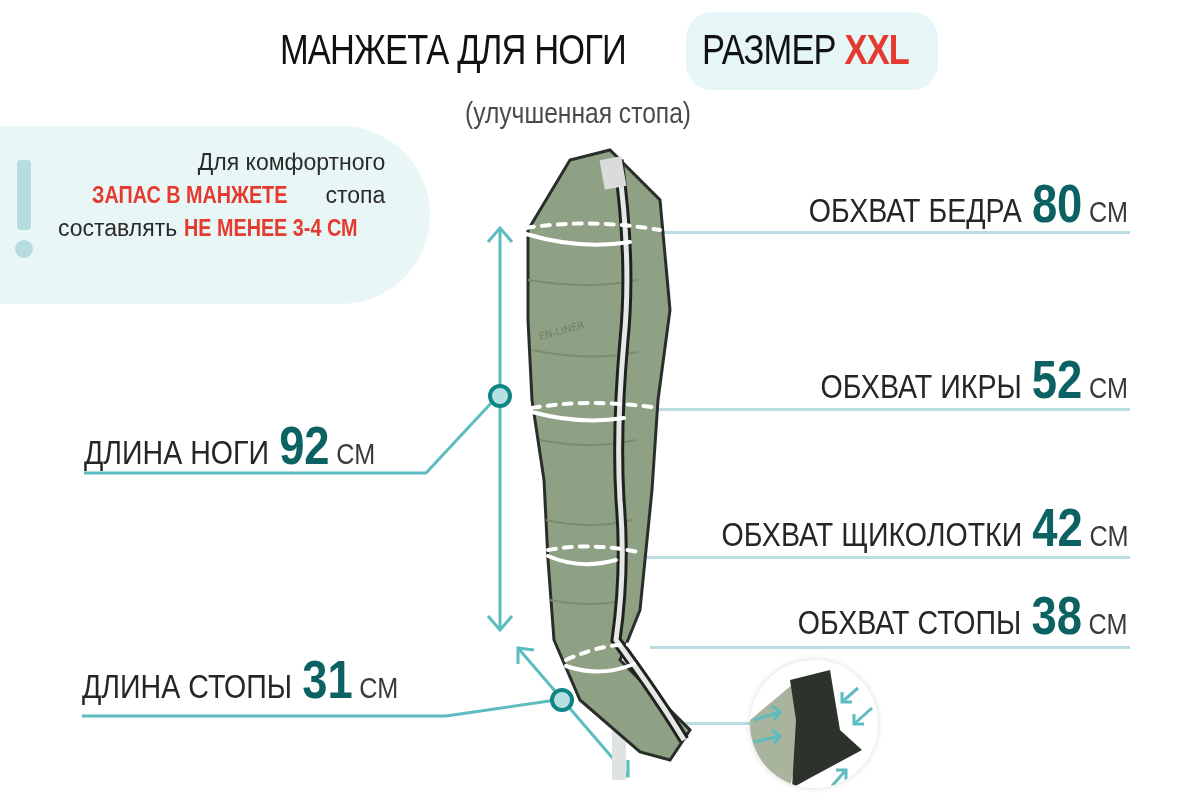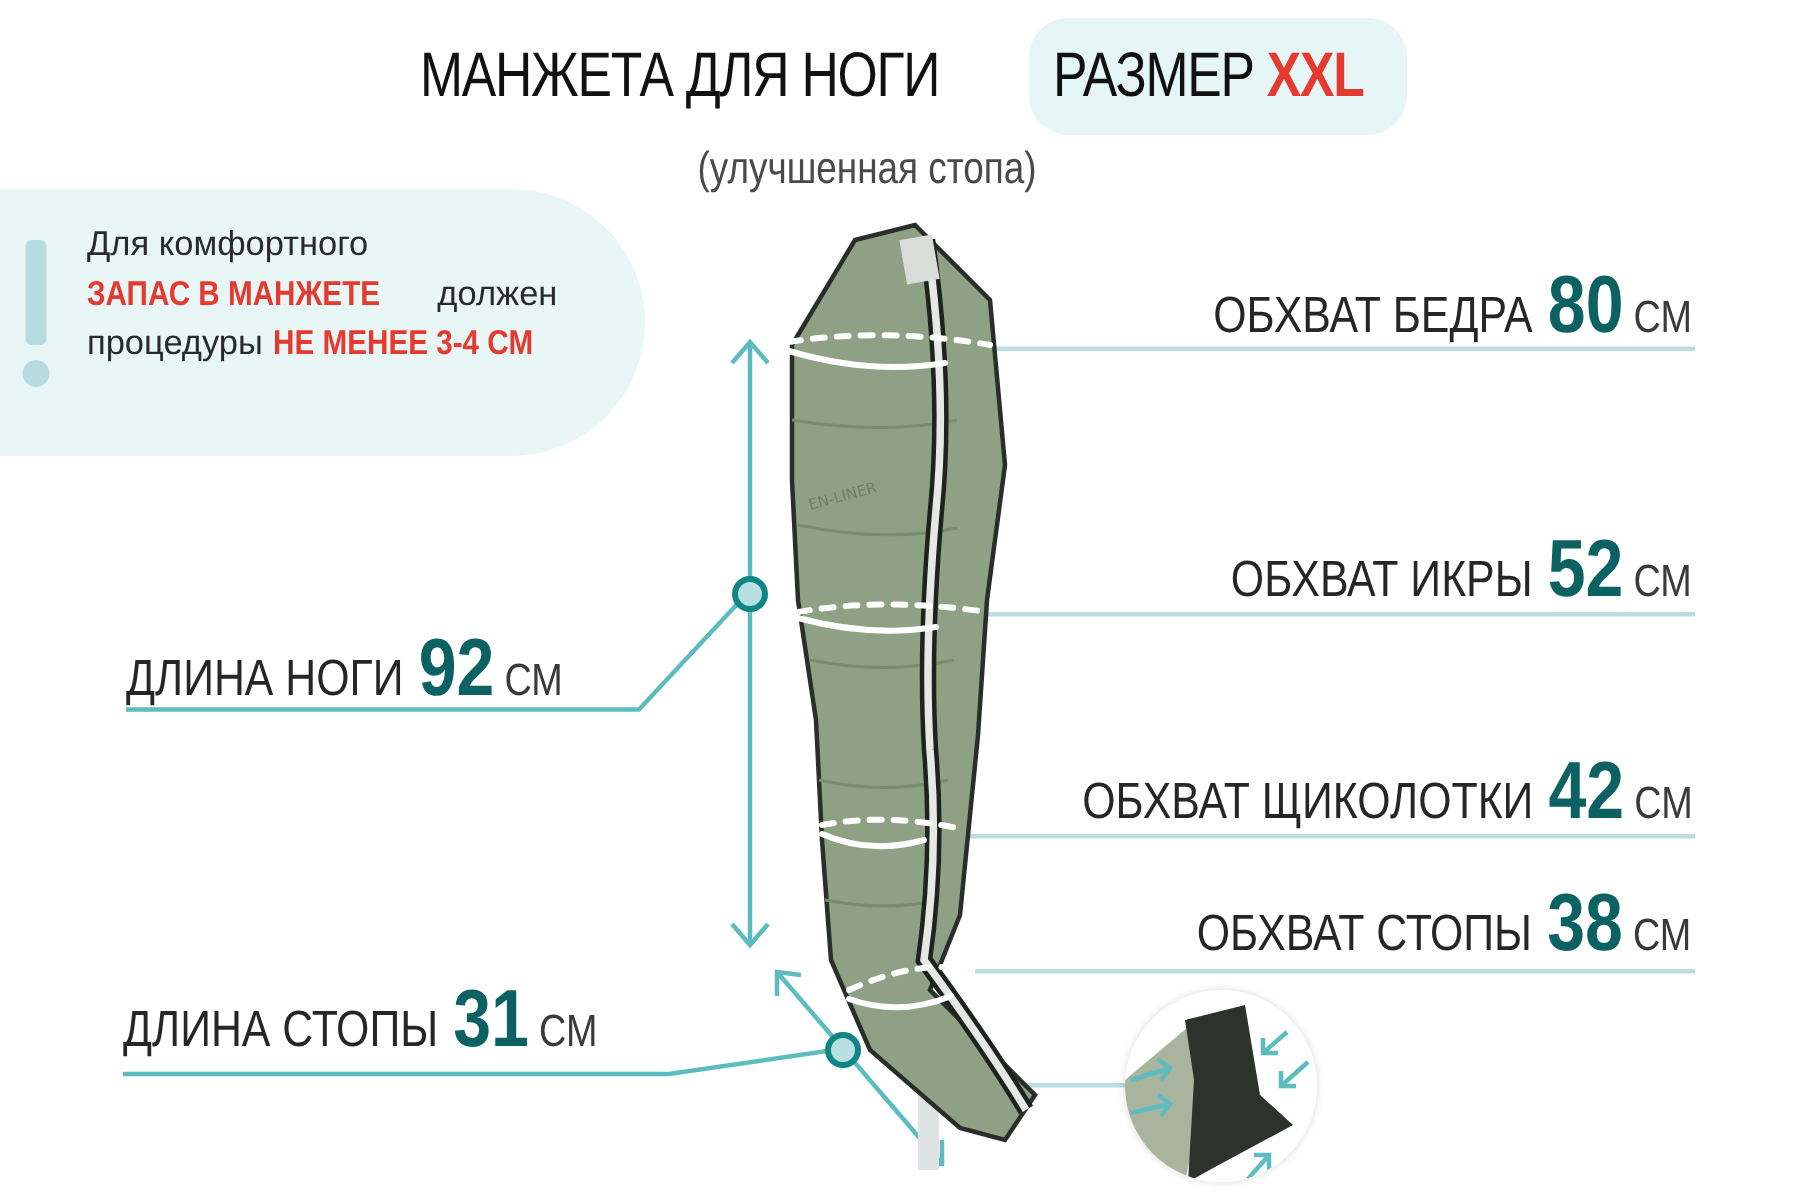--- a/index.html
+++ b/index.html
@@ -16,21 +16,21 @@
   .size-text .accent { color:#e53a2f; font-weight:bold; }
   .subtitle { left:465px; top:96px; font-size:30px; color:#4a4a4a; white-space:nowrap;
               transform:scaleX(0.82); transform-origin:left top; }
 
   
   .note { left:-40px; top:126px; width:470px; height:178px; background:#e8f6f6;
           border-radius:0 90px 90px 0 / 0 90px 90px 0; }
   .note-excl { left:14px; top:160px; width:20px; }
   .note-excl .bar { width:14px; height:70px; background:#b6dcdf; border-radius:4px; margin-left:3px; }
   .note-excl .dot { width:18px; height:18px; background:#b6dcdf; border-radius:50%; margin-top:10px; margin-left:1px; }
-  .note-text { left:58px; top:146px; font-size:23px; line-height:33px; color:#2a2a2a; white-space:nowrap; }
+  .note-text { left:58px; top:146px; font-size:23px; line-height:33px; color:#2a2a2a; white-space:nowrap;text-align:right; }
   .note-text .red { color:#e53a2f; font-weight:bold; transform:scaleX(0.86); display:inline-block; transform-origin:left center; }
 
   
   .mlabel { white-space:nowrap; transform:scaleX(0.84); transform-origin:right top; text-align:right; }
   .mlabel .name { font-size:34px; color:#262626; }
   .mlabel .val { font-size:54px; font-weight:bold; color:#0c6262; margin:0 8px 0 12px; }
   .mlabel .unit { font-size:30px; color:#3a3a3a; }
   .mlabel-left { transform-origin:left top; text-align:left; }
 
   .hline { height:3px; background:#b9dde0; }
@@ -53,22 +53,22 @@
 </div>
 <div class="abs subtitle">(улучшенная стопа)</div>
 
 <div class="abs note"></div>
 <div class="abs note-excl">
   <div class="bar"></div>
     <div class="dot"></div>
 </div>
 <div class="abs note-text">
   <div>Для комфортного</div>
-  <div><span class="red">ЗАПАС В МАНЖЕТЕ</span><span> должен</span></div>
-  <div><span>процедуры </span><span class="red">НЕ МЕНЕЕ 3-4 СМ</span></div>
+  <div><span class="red">ЗАПАС В МАНЖЕТЕ</span><span> стопа</span></div>
+  <div><span>составлять </span><span class="red">НЕ МЕНЕЕ 3-4 СМ</span></div>
 </div>
 
 <div class="abs hline" style="left:648px; top:231px; width:482px;"></div>
 <div class="abs hline" style="left:650px; top:408px; width:480px;"></div>
 <div class="abs hline" style="left:640px; top:556px; width:490px;"></div>
 <div class="abs hline" style="left:650px; top:646px; width:480px;"></div>
 <div class="abs hline" style="left:680px; top:722px; width:70px;"></div>
 
 <svg class="abs" style="left:0; top:0;" width="1200" height="800">
 

